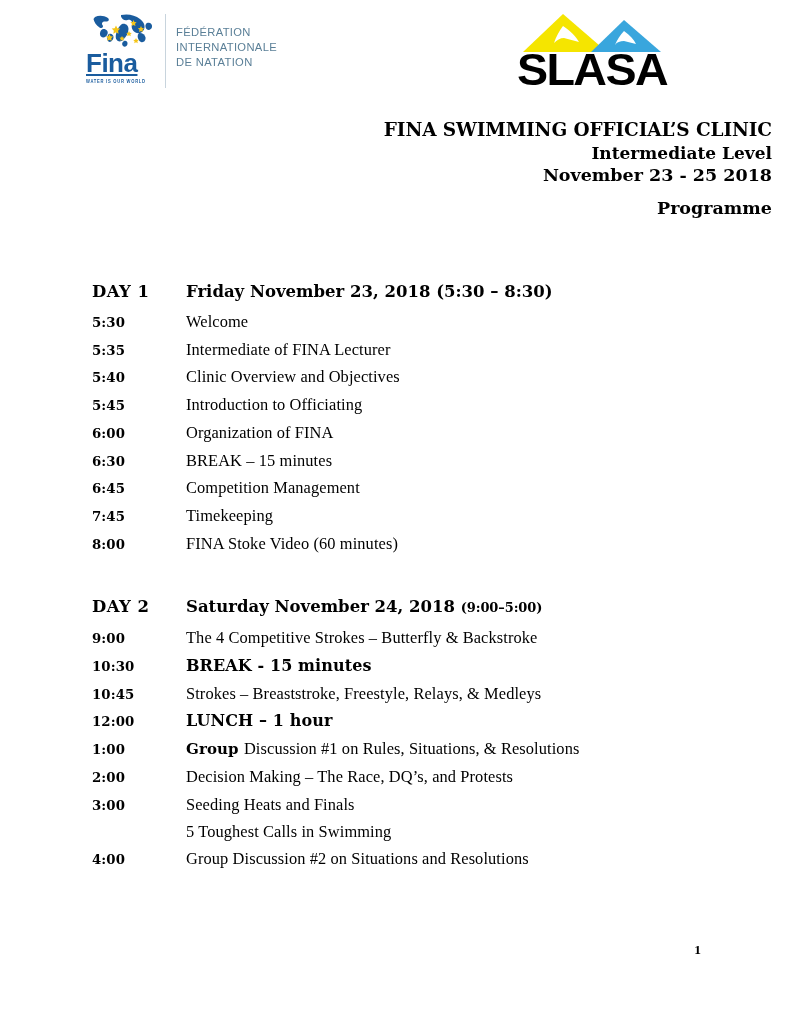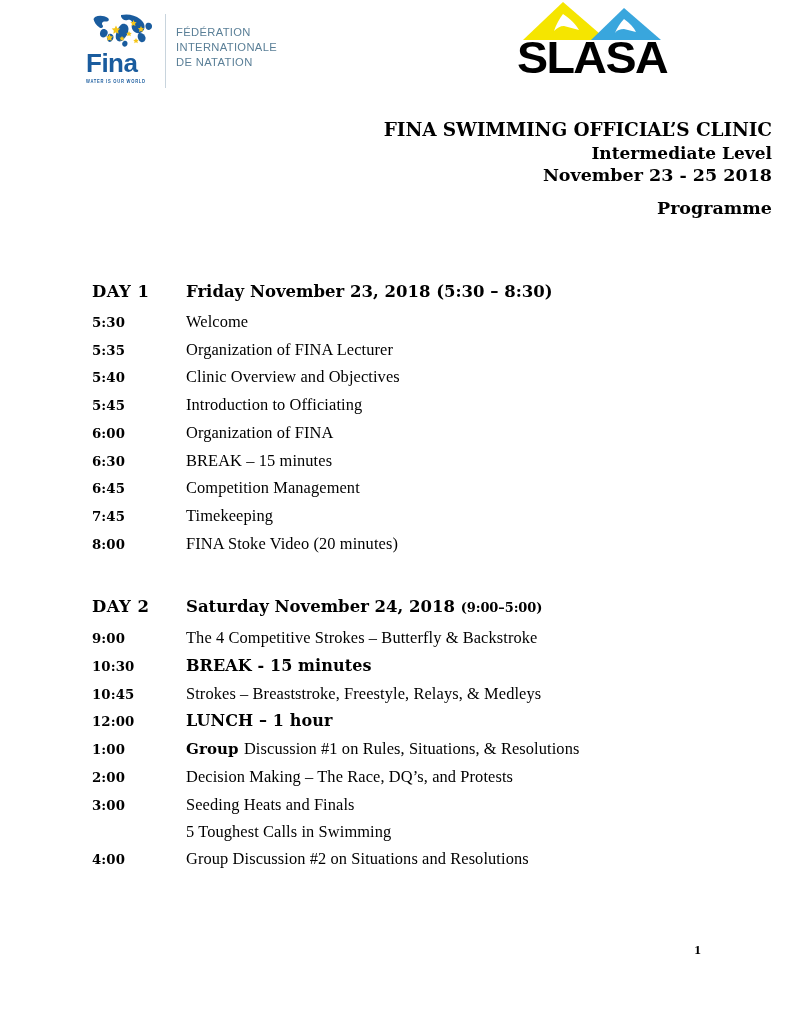--- a/index.html
+++ b/index.html
@@ -41,20 +41,21 @@
     display: block;
   }
   .fina-word {
     margin-top: 1px;
     font-family: "Liberation Sans", sans-serif;
     font-weight: bold;
     font-size: 26px;
     letter-spacing: -0.5px;
     color: #1a5c9e;
     line-height: 25px;
+    text-decoration: underline;
   }
   .fina-tagline {
     font-family: "Liberation Sans", sans-serif;
     font-size: 4.1px;
     letter-spacing: 0.75px;
     color: #1a5c9e;
     font-weight: bold;
     margin-top: 2px;
     transform: scaleY(1.25);
     transform-origin: left top;
@@ -71,21 +72,21 @@
     line-height: 15.2px;
     color: #5a7f97;
     letter-spacing: 0.35px;
     padding-top: 13px;
     white-space: pre-line;
   }
 
   .slasa-logo {
     position: absolute;
     left: 519px;
-    top: 0;
+    top: 12px;
     width: 146px;
   }
   .slasa-mtn {
     display: block;
     width: 146px;
     height: 42px;
   }
   .slasa-word {
     font-family: "Liberation Sans", sans-serif;
     font-weight: bold;
@@ -266,21 +267,21 @@
       <span class="day-label">DAY 1</span>
       <span class="day-title">Friday November 23, 2018 (5:30 – 8:30)</span>
     </div>
 
     <div class="row">
       <span class="row-time">5:30</span>
       <span class="row-desc">Welcome</span>
     </div>
     <div class="row">
       <span class="row-time">5:35</span>
-      <span class="row-desc">Organization of FINA Lecturer</span>
+      <span class="row-desc">Intermediate of FINA Lecturer</span>
     </div>
     <div class="row">
       <span class="row-time">5:40</span>
       <span class="row-desc">Clinic Overview and Objectives</span>
     </div>
     <div class="row">
       <span class="row-time">5:45</span>
       <span class="row-desc">Introduction to Officiating</span>
     </div>
     <div class="row">
@@ -294,21 +295,21 @@
     <div class="row">
       <span class="row-time">6:45</span>
       <span class="row-desc">Competition Management</span>
     </div>
     <div class="row">
       <span class="row-time">7:45</span>
       <span class="row-desc">Timekeeping</span>
     </div>
     <div class="row">
       <span class="row-time">8:00</span>
-      <span class="row-desc">FINA Stoke Video (20 minutes)</span>
+      <span class="row-desc">FINA Stoke Video (60 minutes)</span>
     </div>
   </div>
 
   <div class="day-block day2">
     <div class="day-header">
       <span class="day-label">DAY 2</span>
       <span class="day-title"><span>Saturday November 24, 2018 </span><span class="small-range">(9:00–5:00)</span></span>
     </div>
 
     <div class="row">

